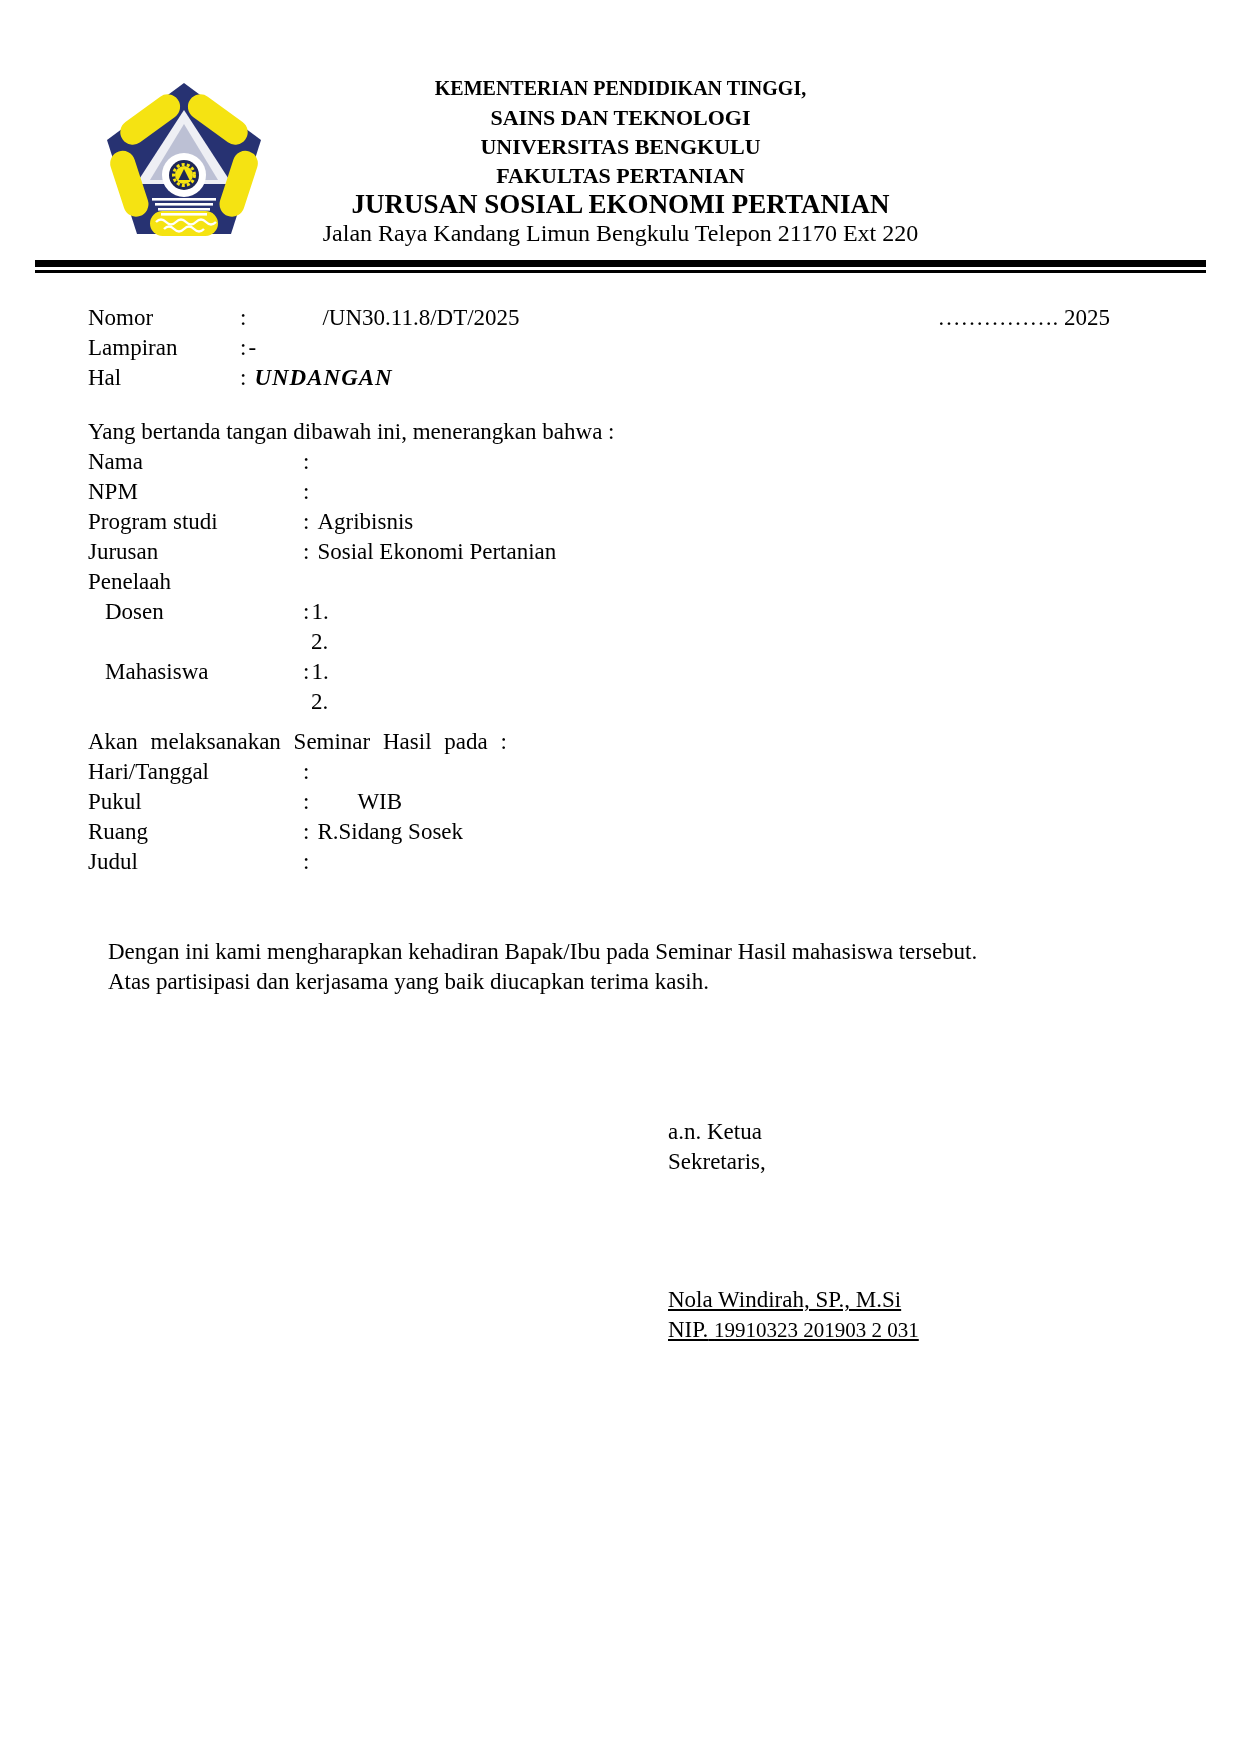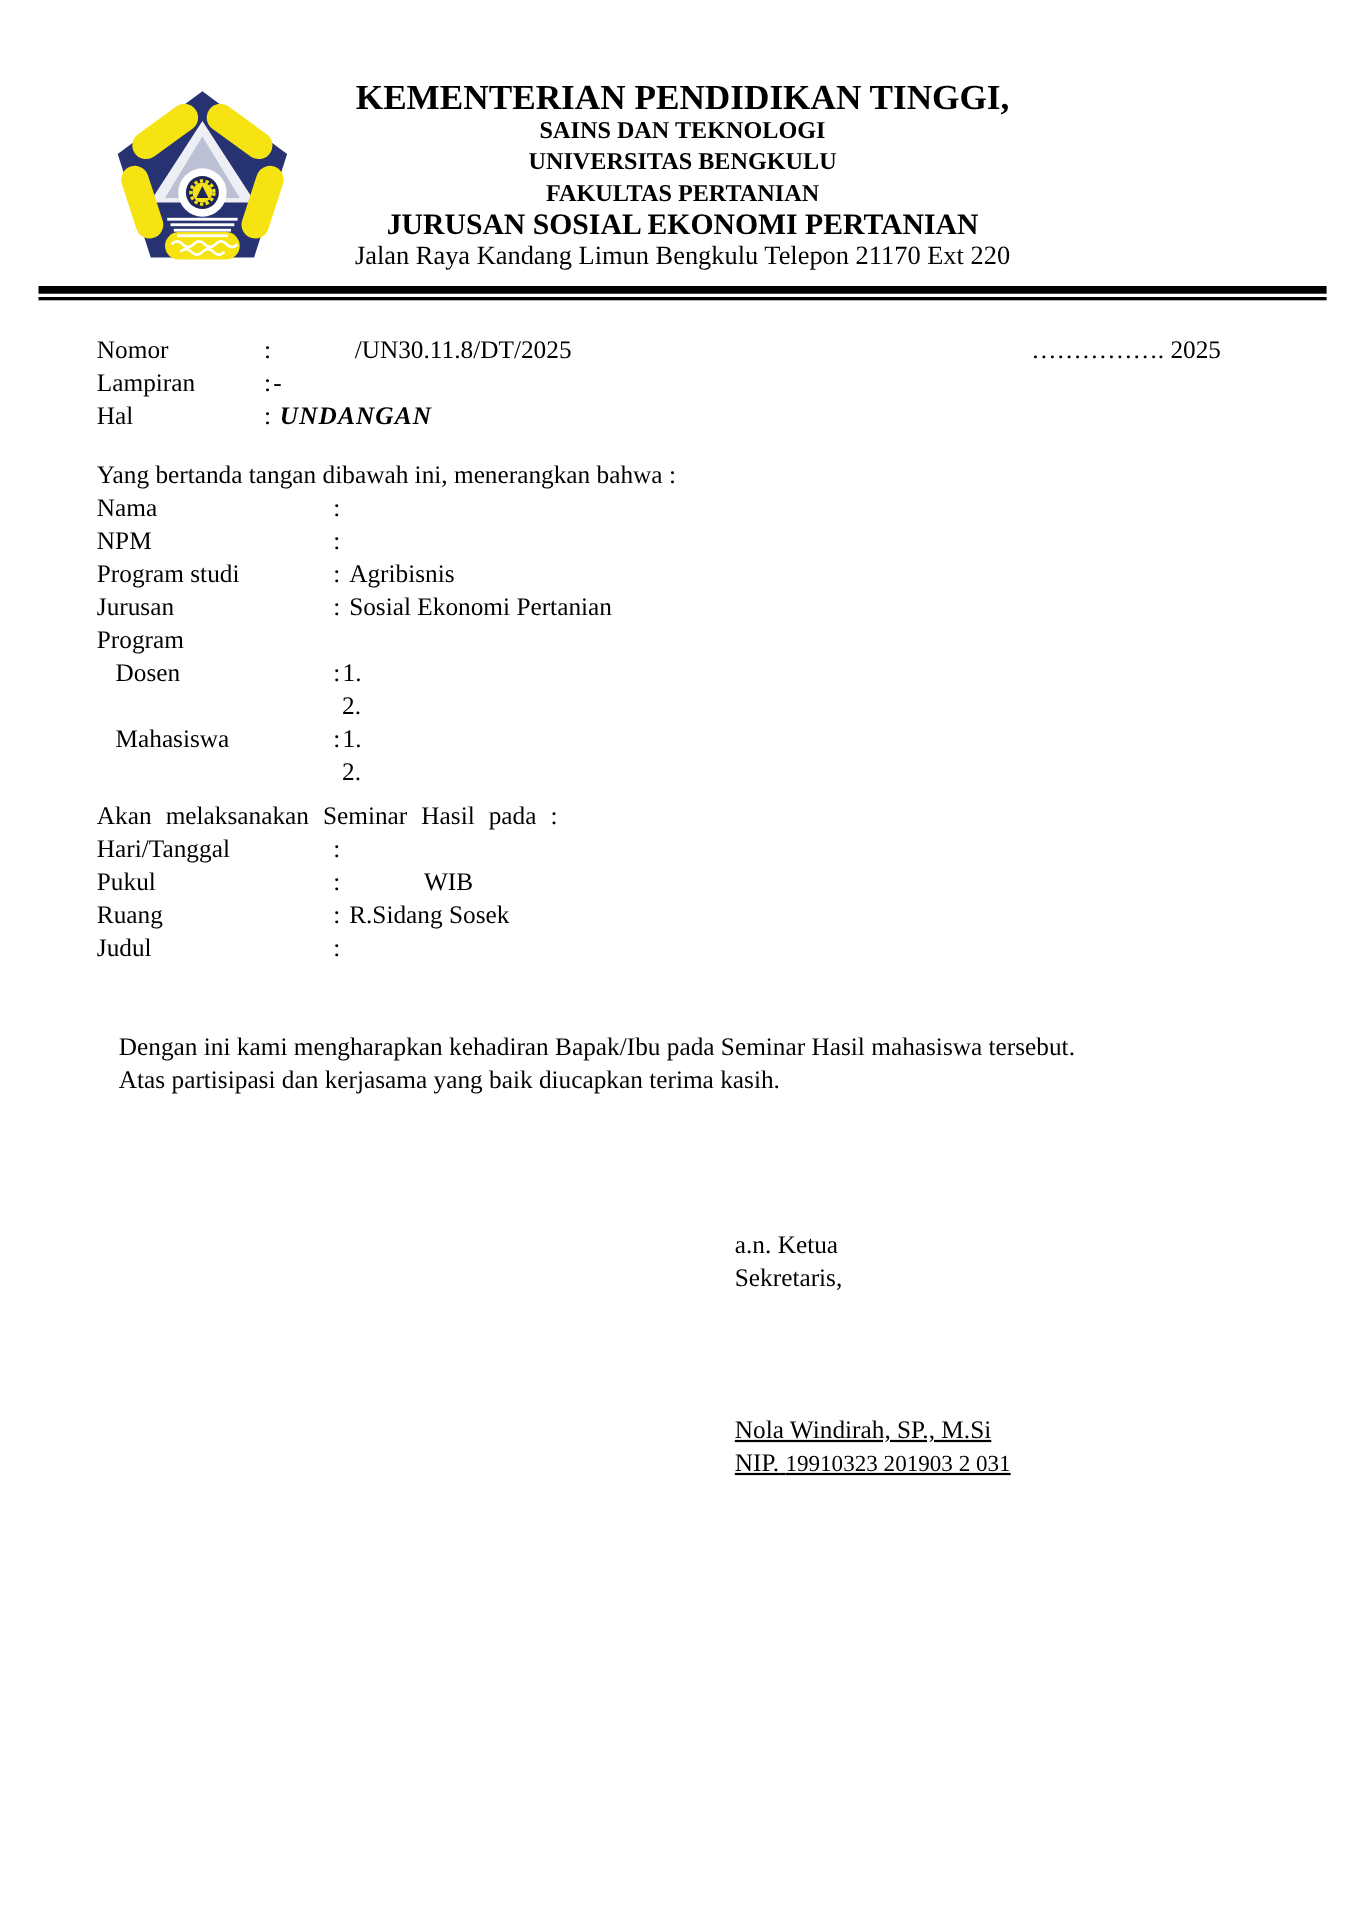--- a/index.html
+++ b/index.html
@@ -9,41 +9,41 @@
     margin:0 auto;
     background:#ffffff;
     color:#000;
     font-family:"Liberation Serif", serif;
     overflow:hidden;
   }
 
   
   .logo-wrap { position:absolute; left:104px; top:80px; width:160px; height:166px; }
   .header-text { padding-top:74px; text-align:center; line-height:29px; }
-  .h1 { font-size:32px; font-weight:bold; }
+  .h1 { font-size:20px; font-weight:bold; }
   .h2 { font-size:22px; font-weight:bold; }
   .h5 { font-size:27px; font-weight:bold; }
   .addr { font-size:24px; font-weight:normal; }
 
   .rule { margin:12px 35px 0 35px; }
   .rule-thick { height:7px; background:#000; }
   .rule-thin  { height:3px; background:#000; margin-top:3px; }
 
   
   .content { margin:0 131px 0 88px; font-size:23px; line-height:30px; }
 
   .row { display:flex; align-items:baseline; }
   .lbl  { flex:none; width:152px; }
   .lbl2 { flex:none; width:215px; }
   .lbl2.indent { padding-left:17px; box-sizing:border-box; }
   .sep { flex:none; }
   .val { margin-left:8px; white-space:pre; }
   .val-nomor { margin-left:76px; }
   .val-tight { margin-left:2px; }
-  .val-wib { margin-left:76px; }
+  .val-wib { margin-left:48px; }
   .right-part { margin-left:auto; }
   .bold { font-weight:bold; letter-spacing:1px;font-style:italic; }
 
   .meta { margin-top:30px; }
   .recipient { margin-top:26px; }
   .statement { margin-top:24px; }
   .seminar { margin-top:10px; }
   .wide-words { word-spacing:7px; }
   .closing { margin-top:60px;margin-left:20px; }
 
@@ -151,21 +151,21 @@
         <span class="lbl2">Program studi</span>
         <span class="sep">:</span>
         <span class="val">Agribisnis</span>
       </div>
       <div class="row">
         <span class="lbl2">Jurusan</span>
         <span class="sep">:</span>
         <span class="val">Sosial Ekonomi Pertanian</span>
       </div>
       <div class="row">
-        <span class="lbl2">Program</span>
+        <span class="lbl2">Penelaah</span>
       </div>
 
       <div class="row">
         <span class="lbl2 indent">Dosen</span>
         <span class="sep">:</span>
         <span class="val val-tight">1.</span>
       </div>
       <div class="row">
         <span class="lbl2 indent"></span>
         <span class="val">2.</span>

